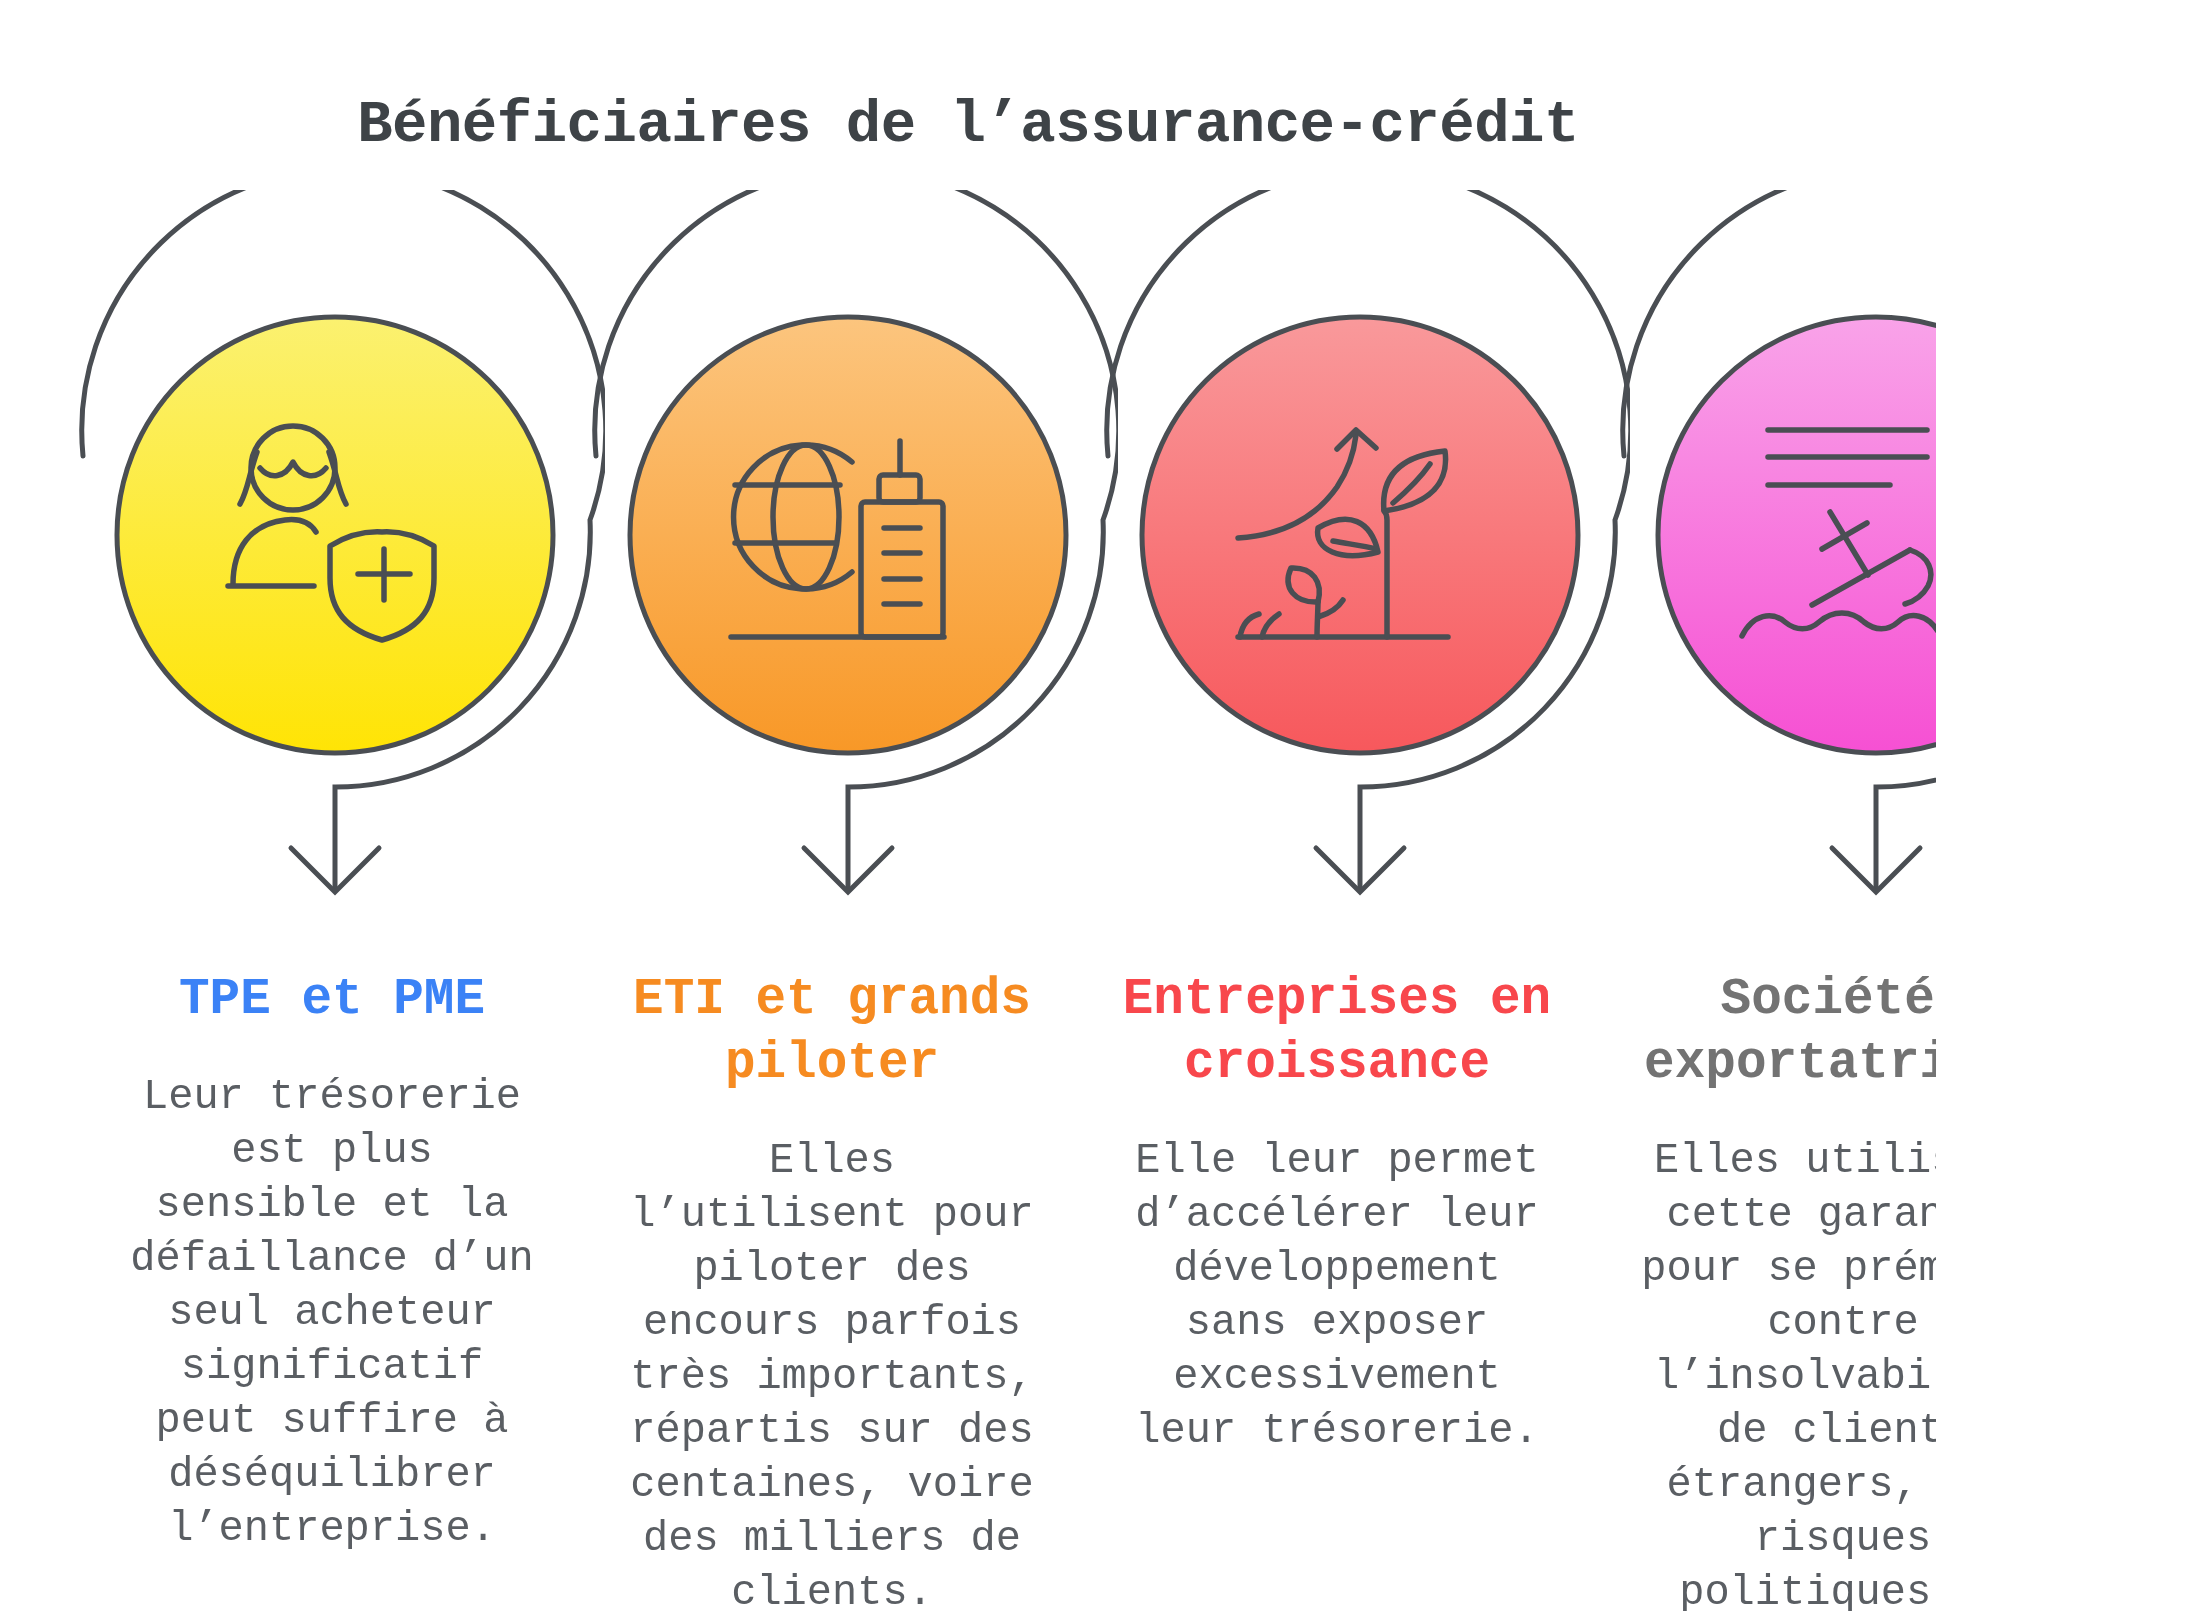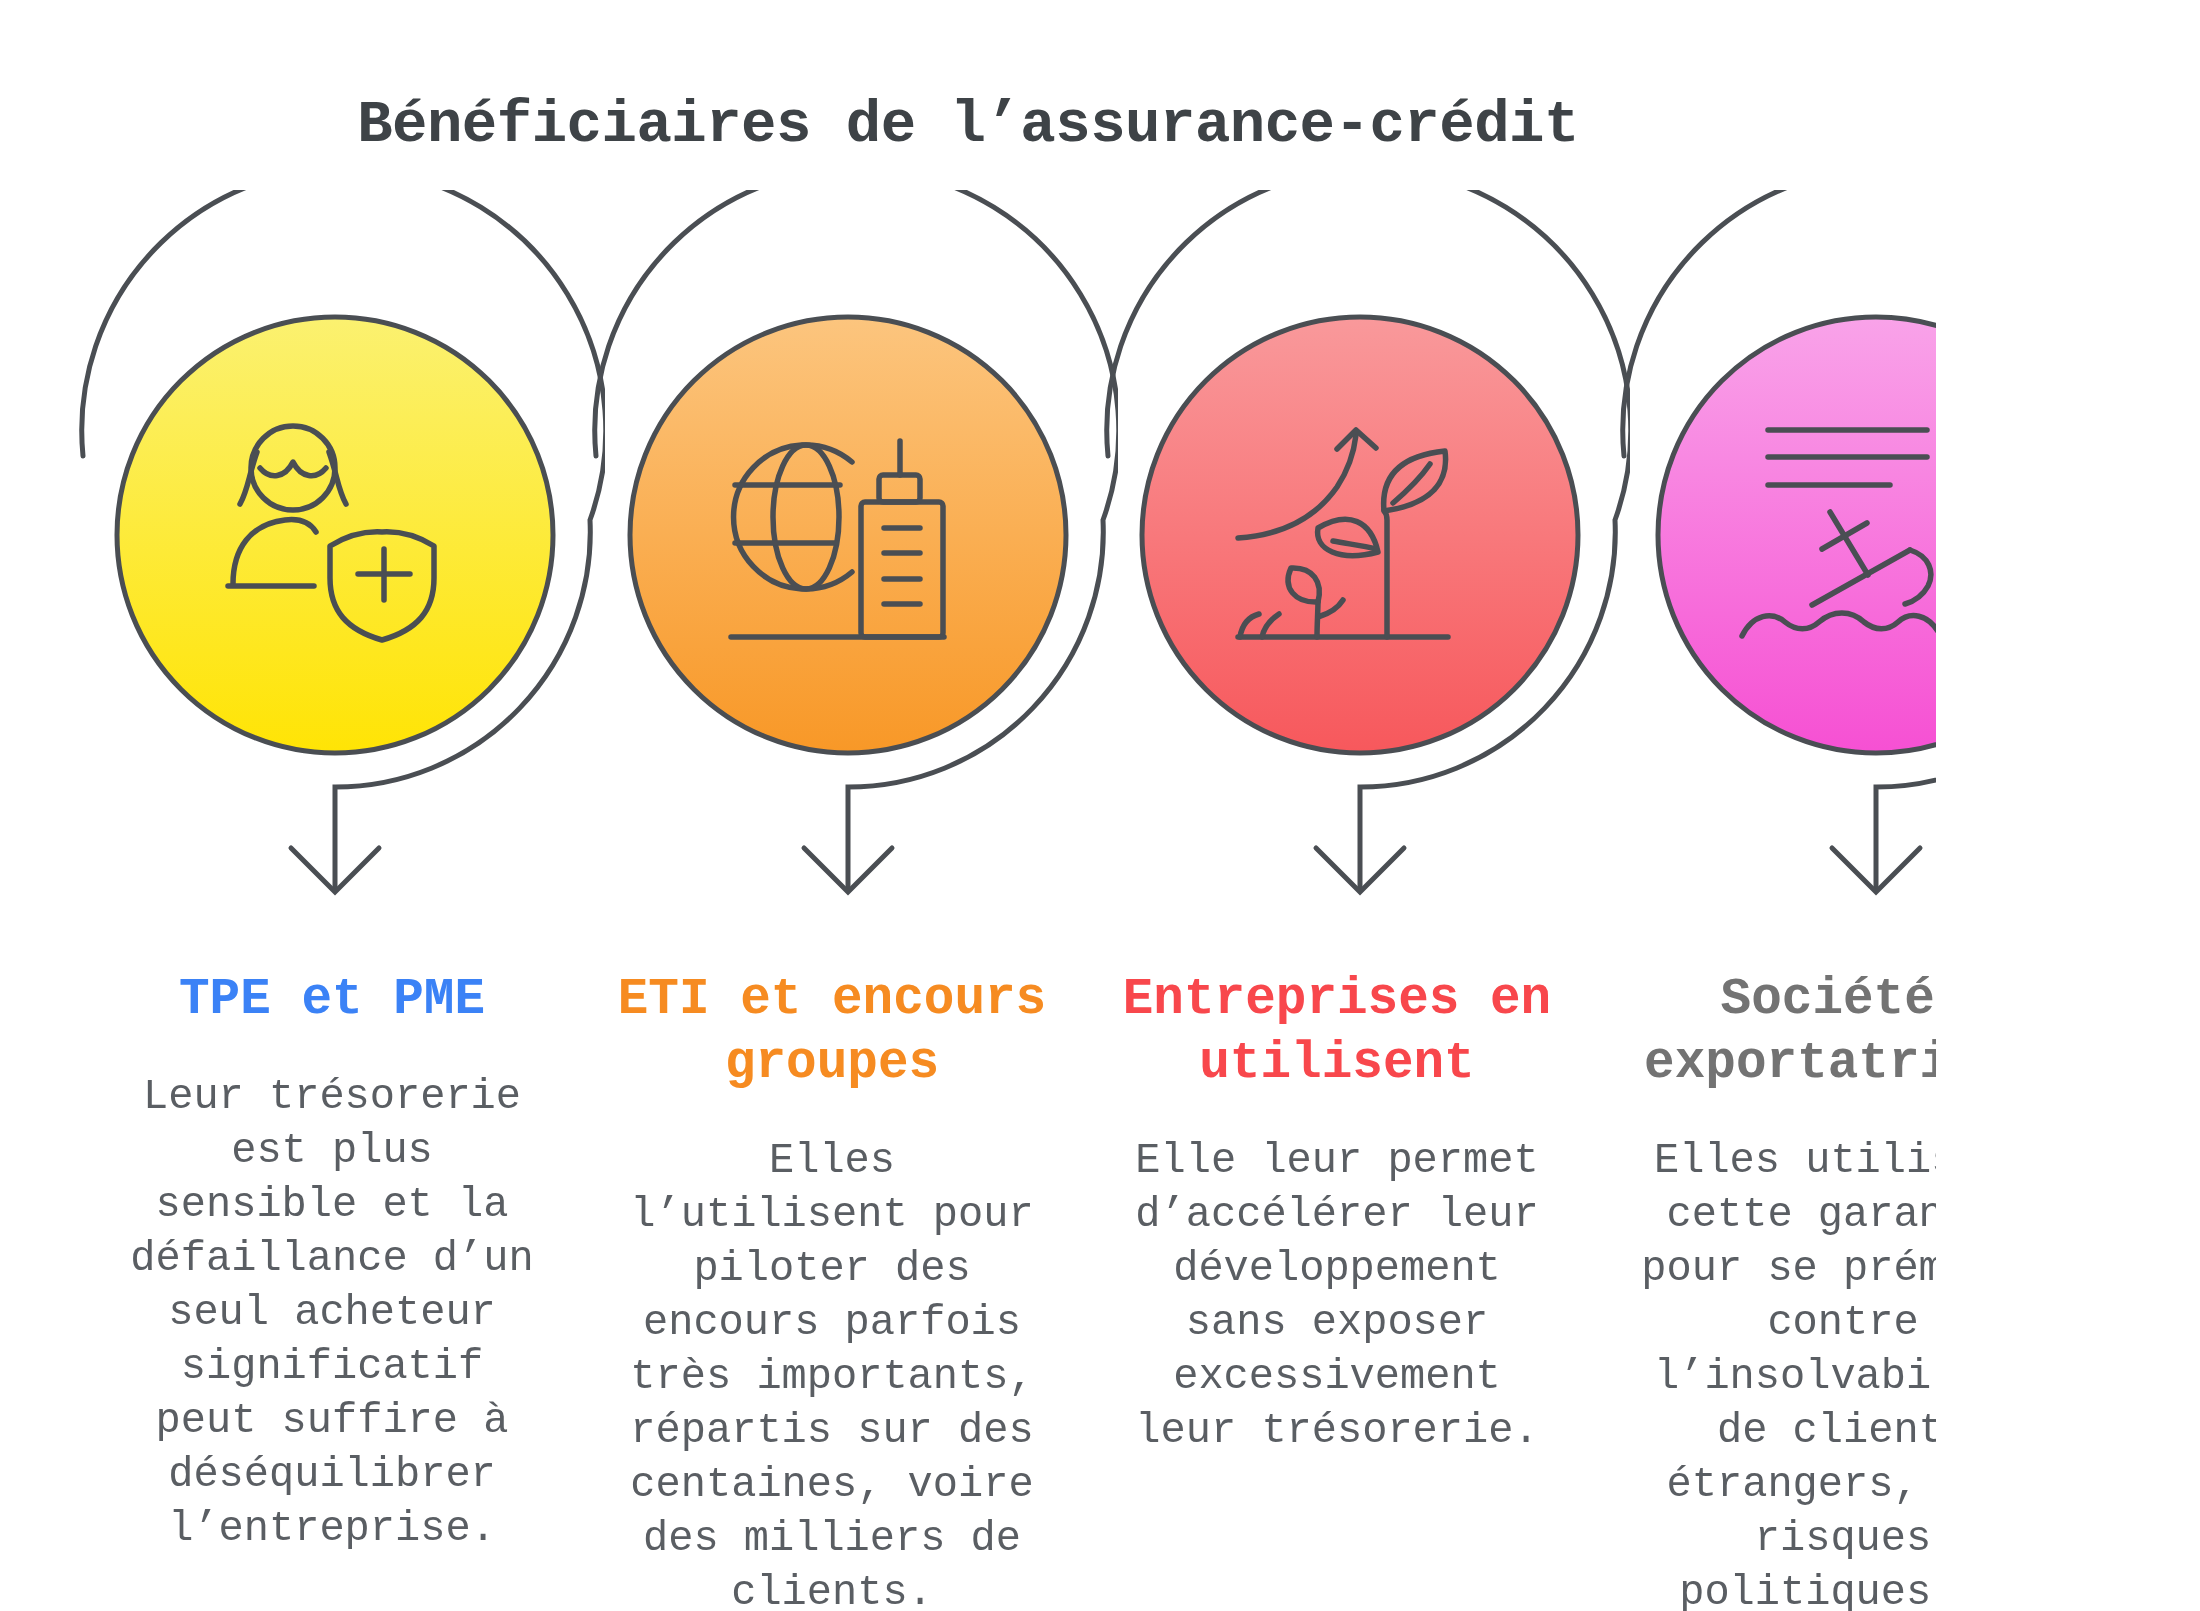--- a/index.html
+++ b/index.html
@@ -155,26 +155,26 @@
       <path d="M 136 446 C 147 424 166 421 179 432 C 190 441 203 441 213 432 C 227 420 245 420 258 432 C 269 441 282 441 292 432 C 304 421 322 424 333 443"></path>
     </g>
   </svg>
 
   <div class="text-col c0">
     <h2 class="section-heading" style="color: #3b82f6;">TPE et PME</h2>
     <p class="section-body">Leur trésorerie est plus sensible et la défaillance d’un seul acheteur significatif peut suffire à déséquilibrer l’entreprise.</p>
   </div>
 
   <div class="text-col c1">
-    <h2 class="section-heading" style="color: rgb(246, 139, 33);">ETI et encours groupes</h2>
+    <h2 class="section-heading" style="color: rgb(246, 139, 33);">ETI et grands piloter</h2>
     <p class="section-body">Elles l’utilisent pour piloter des encours parfois très importants, répartis sur des centaines, voire des milliers de clients.</p>
   </div>
 
   <div class="text-col c2">
-    <h2 class="section-heading" style="color: rgb(248, 71, 76);">Entreprises en utilisent</h2>
+    <h2 class="section-heading" style="color: rgb(248, 71, 76);">Entreprises en croissance</h2>
     <p class="section-body">Elle leur permet d’accélérer leur développement sans exposer excessivement leur trésorerie.</p>
   </div>
 
   <div class="text-col c3">
     <h2 class="section-heading" style="color: #737373;">Sociétés exportatrices</h2>
     <p class="section-body">Elles utilisent cette garantie pour se prémunir contre l’insolvabilité de clients étrangers, les risques politiques ou les contraintes de devises.</p>
   </div>
 
 </div>
 

